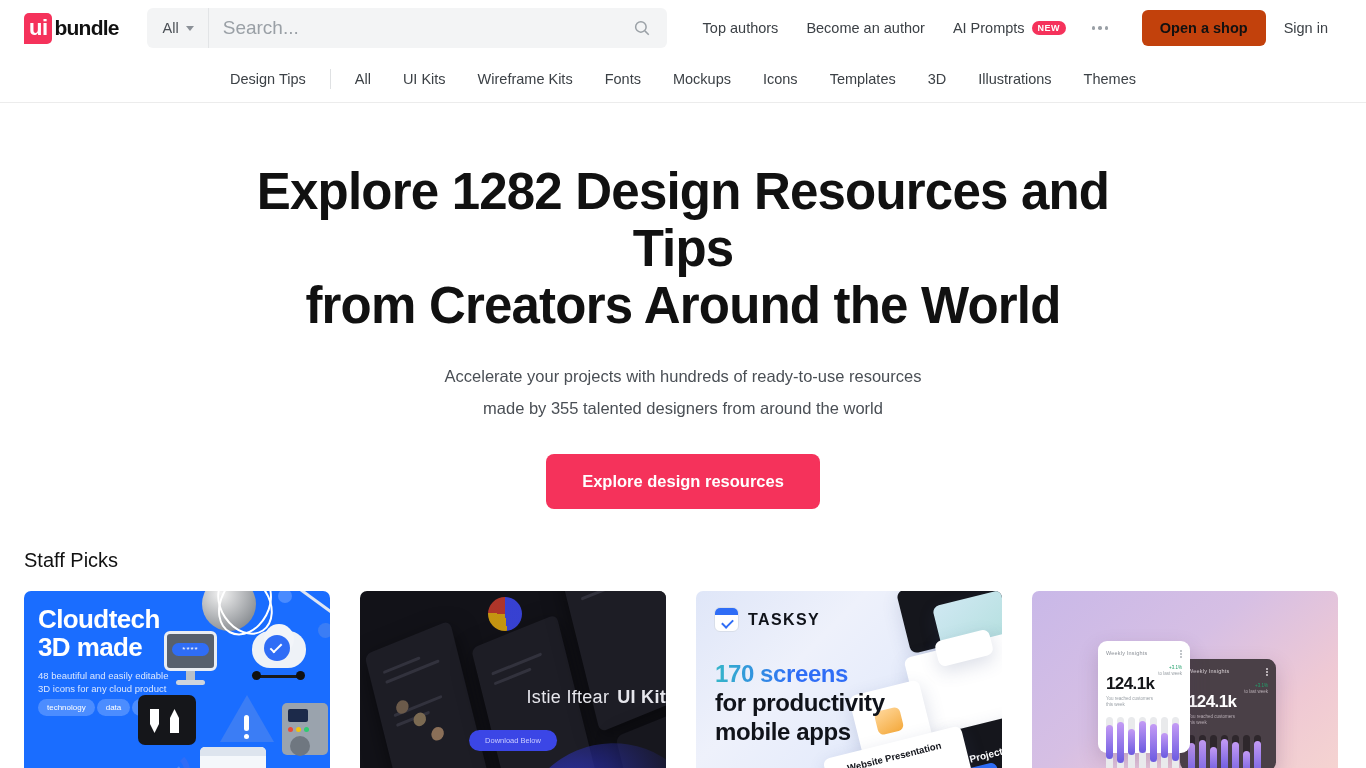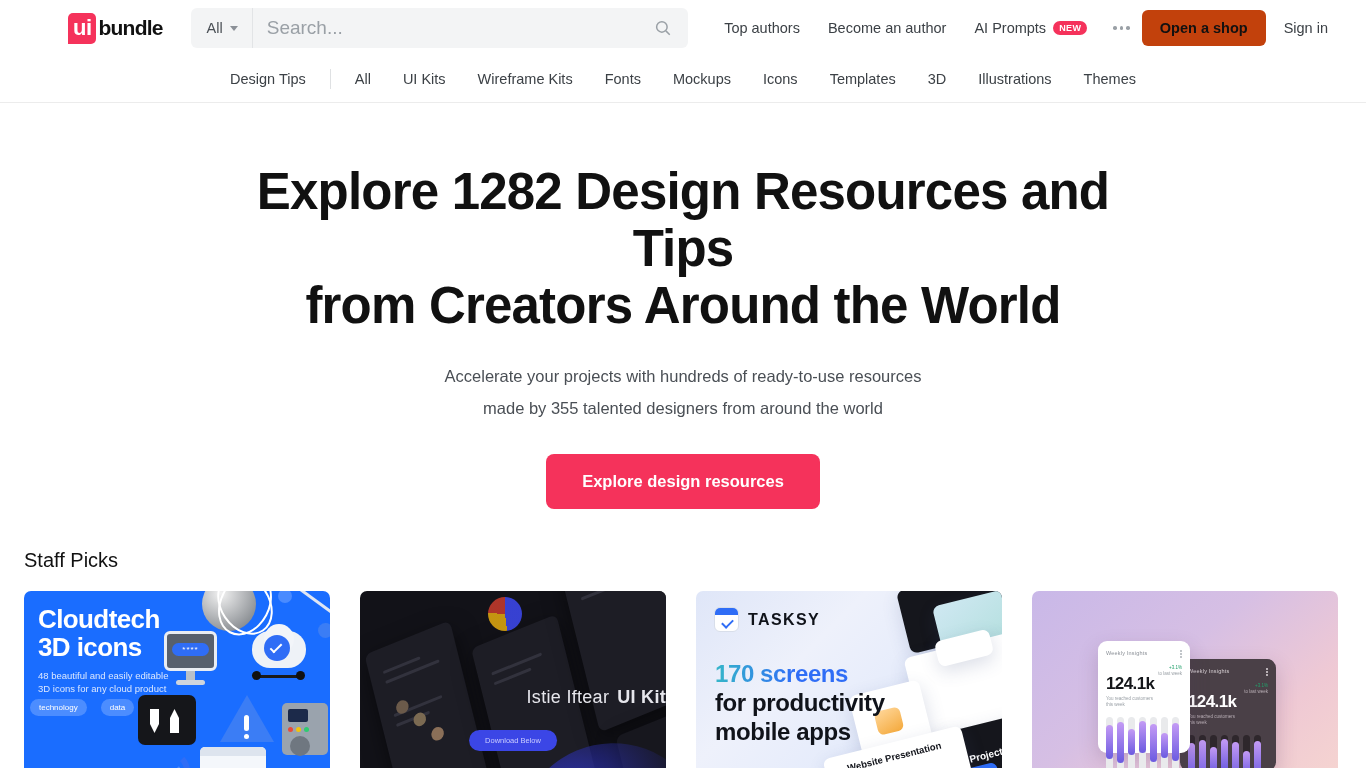--- a/index.html
+++ b/index.html
@@ -22,21 +22,20 @@
   .logo { display: flex; align-items: center; gap: 1px; margin-right: 28px; cursor: pointer; }
   .logo-mark {
     background: #f5325b;
     color: #fff;
     font-size: 22px;
     font-weight: bold;
     line-height: 1;
     padding: 4px 4px 5px 5px;
     border-radius: 5px 5px 5px 0;
     letter-spacing: -0.5px;
-    margin-left: 44px;
   }
   .logo-word {
     color: #111;
     font-size: 21px;
     font-weight: bold;
     letter-spacing: -0.8px;
     padding-left: 2px;
   }
 
   .searchwrap {
@@ -193,21 +192,21 @@
   .c1 { background: #1a6dff; }
   .c1 .t {
     position: absolute; left: 14px; top: 14px;
     color: #fff; font-size: 26px; font-weight: bold;
     line-height: 28px; letter-spacing: -0.6px;
   }
   .c1 .s {
     position: absolute; left: 14px; top: 78px;
     color: #dbe7ff; font-size: 9.5px; line-height: 13px; width: 150px;
   }
-  .c1 .tags { position: absolute; left: 6px; top: 108px; display: flex; gap: 14px; }
+  .c1 .tags { position: absolute; left: 14px; top: 108px; display: flex; gap: 2px; }
   .c1 .tag {
     background: rgba(255,255,255,.22); color: #fff;
     font-size: 8px; padding: 4px 9px; border-radius: 9px;
   }
   .ic { position: absolute; }
 
   
   .c2 { background: #121218; }
   .c2 .iso { position: absolute; inset: -40px; transform: rotate(-22deg) skewX(-8deg); }
   .c2 .scr {
@@ -376,21 +375,21 @@
 
 <section class="section">
   <h2>Staff Picks</h2>
 
   <div class="cards">
 
     <div class="card">
       <div class="thumb c1">
         <div class="t">
           <span>Cloudtech</span><br>
-          <span>3D icons</span>
+          <span>3D made</span>
         </div>
         <div class="s">
           <span>48 beautiful and easily editable</span><br>
           <span>3D icons for any cloud product</span>
         </div>
         <div class="tags">
           <span class="tag">technology</span>
           <span class="tag">data</span>
           <span class="tag">security</span>
         </div>

